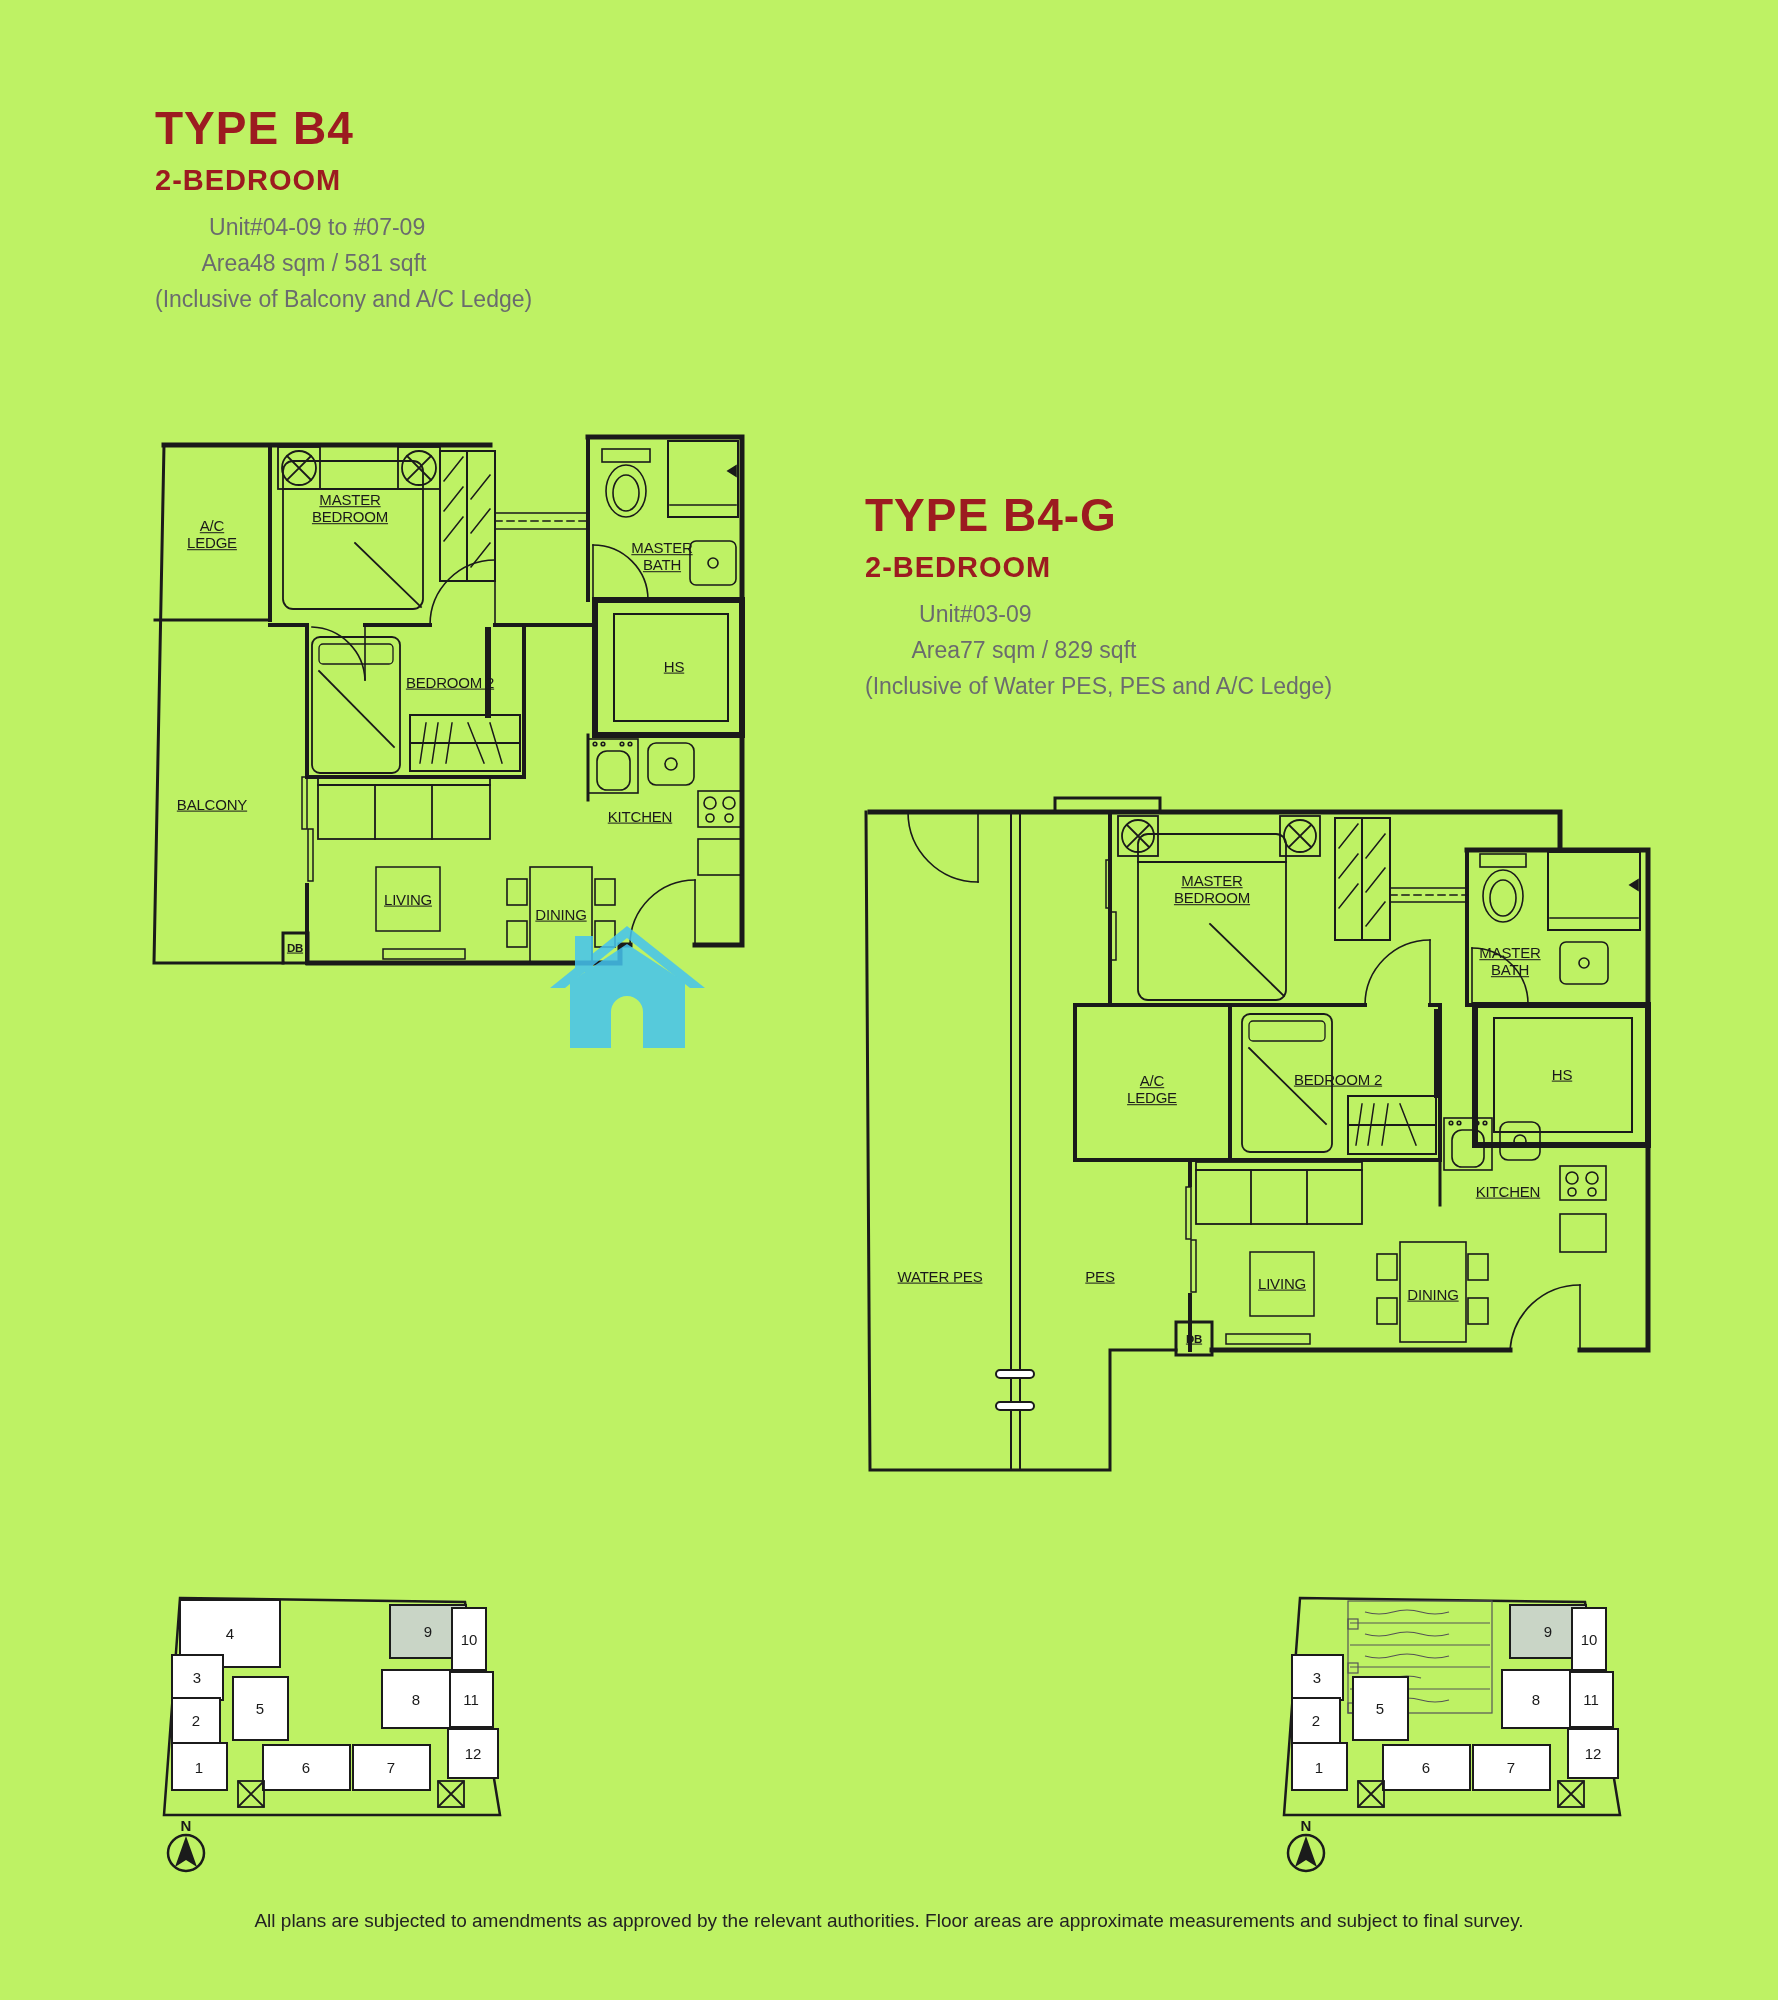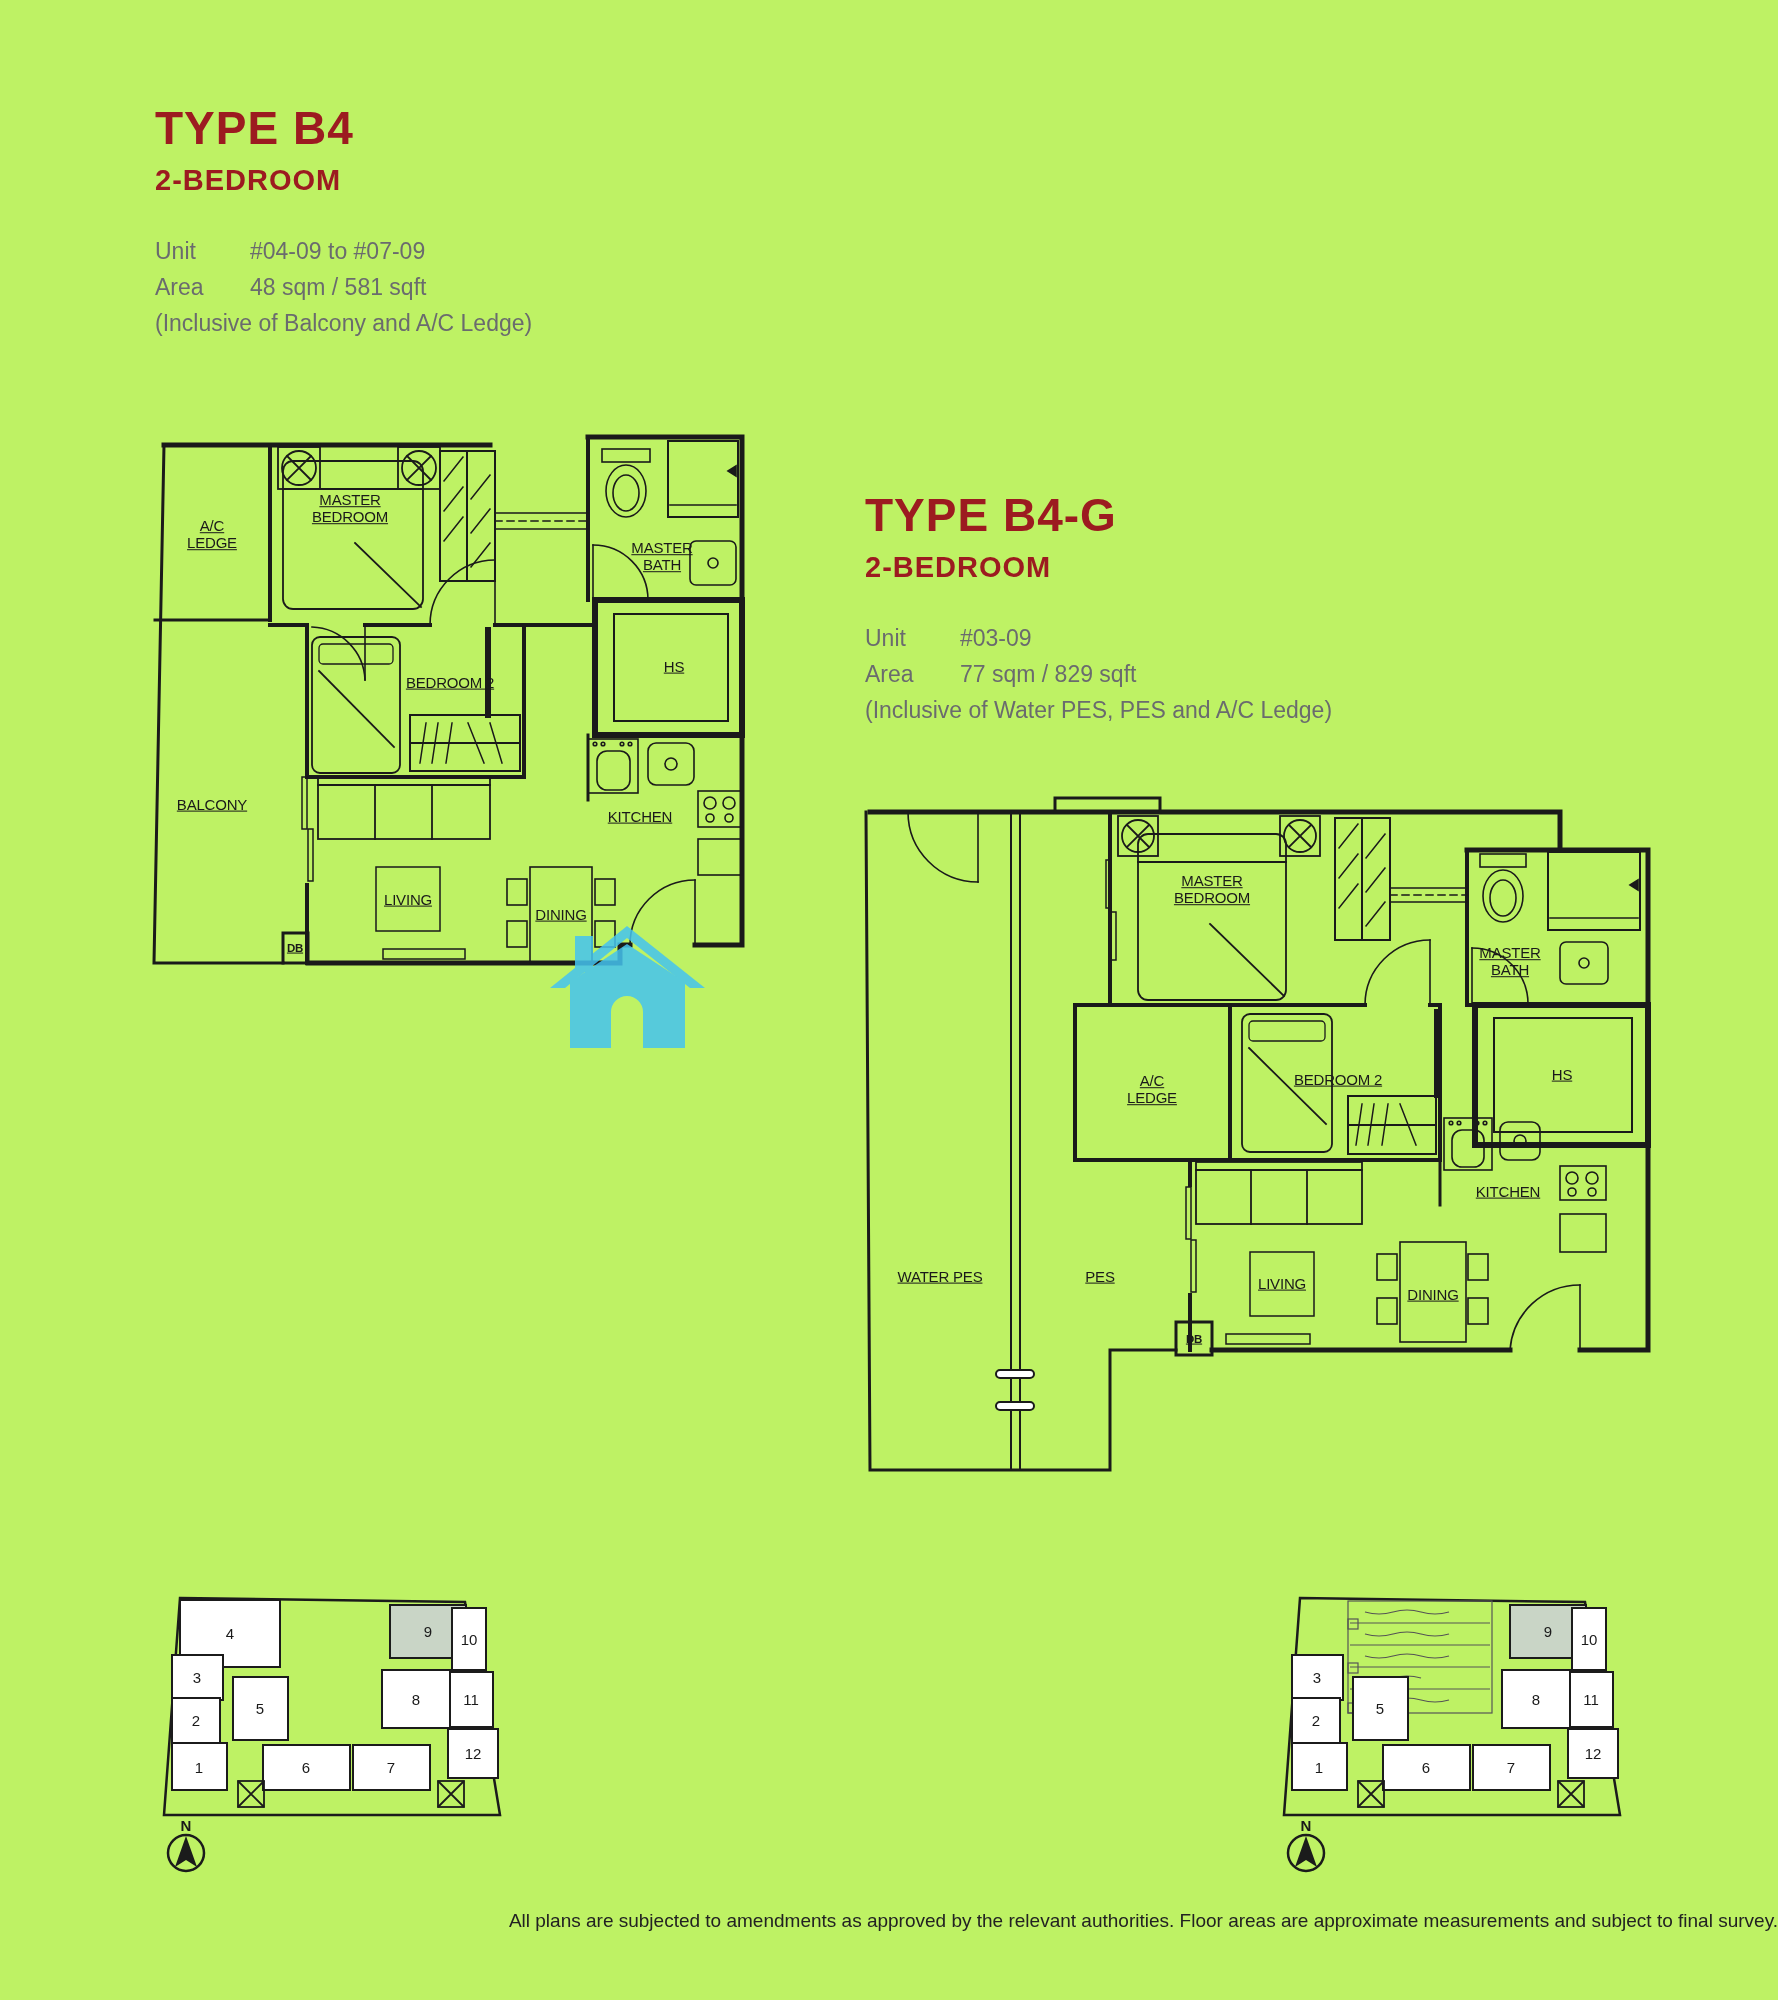--- a/index.html
+++ b/index.html
@@ -7,38 +7,38 @@
     --highlight:#c9d5c6; --watermark:#45c4f0;
   }
   *{margin:0;padding:0;box-sizing:border-box;}
   html,body{background:#fff;}
   body{font-family:"Liberation Sans",sans-serif;}
   #page{position:relative;width:1778px;height:2000px;background:#bef264;overflow:hidden;}
 
   .hdr{position:absolute;}
   .hdr .title{font-size:46px;font-weight:700;letter-spacing:1px;color:var(--accent);line-height:1.0;}
   .hdr .subtitle{font-size:29px;font-weight:700;letter-spacing:1px;color:var(--accent);margin-top:13px;}
-  .hdr .info{margin-top:36px;font-size:23px;color:var(--muted);}
+  .hdr .info{margin-top:12px;font-size:23px;color:var(--muted);text-align:right;}
   .hdr .row{display:flex;line-height:36px;}
   .hdr .lab{width:95px;}
   .hdr .note{font-size:23px;color:var(--muted);line-height:36px;}
 
   .plan{position:absolute;}
   .plan svg{position:absolute;left:0;top:0;}
   .rlabel{position:absolute;transform:translate(-50%,-50%);font-size:15px;line-height:1.12;
           letter-spacing:-0.2px;color:var(--ink);text-align:center;white-space:normal;font-weight:400;text-decoration:underline;}
   .rlabel.small{font-size:11.5px;font-weight:700;}
 
   .keyplan{position:absolute;}
   .keyplan text{font-size:15px;fill:var(--ink);font-family:"Liberation Sans",sans-serif;}
   .keyplan text.nlab{font-size:15px;font-weight:700;}
 
   .watermark{position:absolute;opacity:0.85;}
 
-  .disclaimer{position:absolute;left:0;top:1910px;width:100%;text-align:right;
+  .disclaimer{position:absolute;left:0;top:1910px;width:100%;text-align:center;
               font-size:19px;color:#222;}
   svg{overflow:visible;}
 </style>
 </head>
 <body>
 
 <div id="page">
 
   <div class="hdr" style="left:155px;top:105px;">
     <div class="title">TYPE B4</div>

